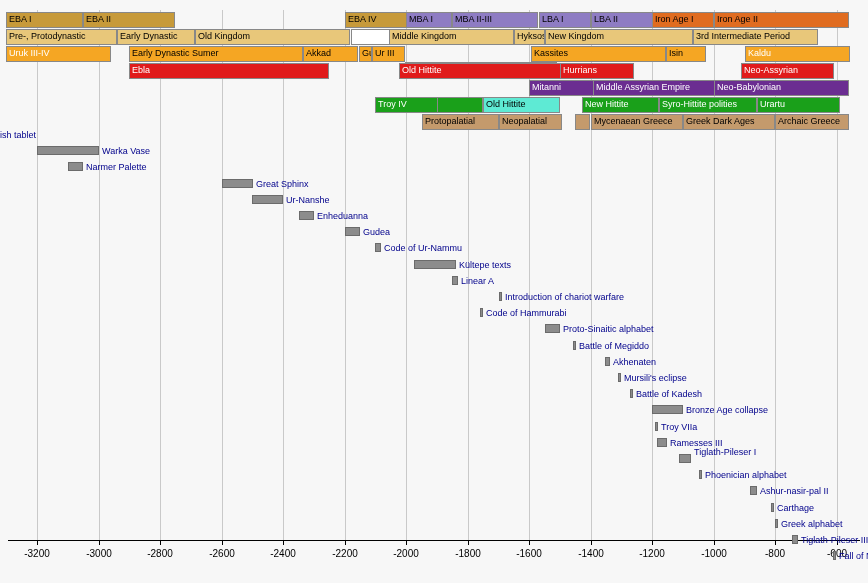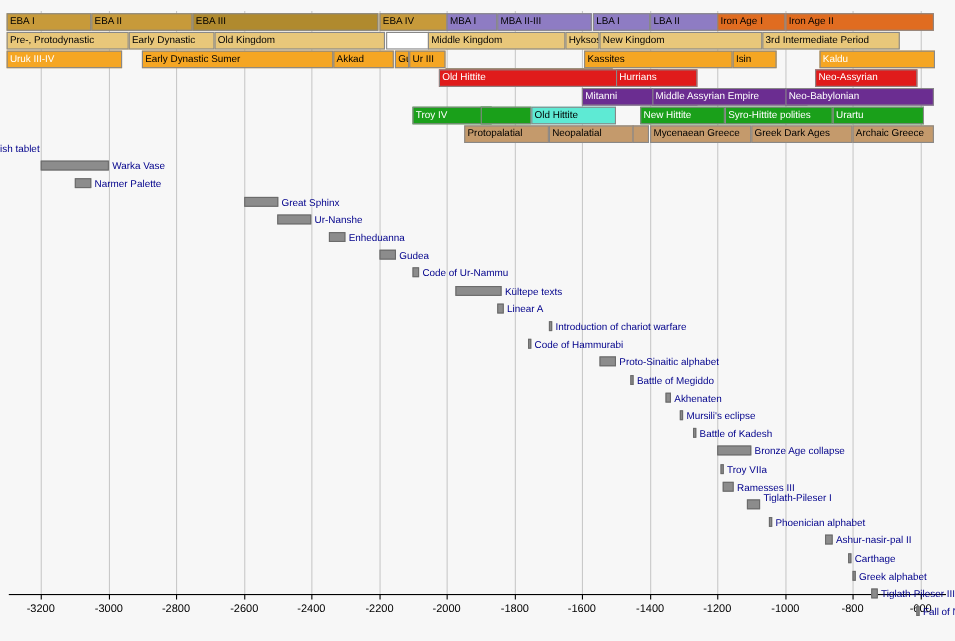--- a/index.html
+++ b/index.html
@@ -77,21 +77,20 @@
     <div class="ticklabel" style="left: 714px; top: 548px;">-1000</div>
     <div class="gridline" style="left: 775px; top: 10px; height: 530px;"></div>
     <div class="tick" style="left: 775px; top: 540px; height: 5px;"></div>
     <div class="ticklabel" style="left: 775px; top: 548px;">-800</div>
     <div class="gridline" style="left: 837px; top: 10px; height: 530px;"></div>
     <div class="tick" style="left: 837px; top: 540px; height: 5px;"></div>
     <div class="ticklabel" style="left: 837px; top: 548px;">-600</div>
     <div class="axis" style="top: 540px; left: 8px; width: 852px;"></div>
     <div class="band" style="left: 6px; width: 77px; top: 12px; height: 16px; background: rgb(199, 154, 58); color: rgb(0, 0, 0);">EBA I</div>
     <div class="band" style="left: 83px; width: 92px; top: 12px; height: 16px; background: rgb(199, 154, 58); color: rgb(0, 0, 0);">EBA II</div>
-    <div class="band" style="left: 175px; width: 169px; top: 12px; height: 16px; background: rgb(176, 138, 46); color: rgb(0, 0, 0);">EBA III</div>
     <div class="band" style="left: 345px; width: 62px; top: 12px; height: 16px; background: rgb(199, 154, 58); color: rgb(0, 0, 0);">EBA IV</div>
     <div class="band" style="left: 406px; width: 46px; top: 12px; height: 16px; background: rgb(142, 124, 195); color: rgb(0, 0, 0);">MBA I</div>
     <div class="band" style="left: 452px; width: 86px; top: 12px; height: 16px; background: rgb(142, 124, 195); color: rgb(0, 0, 0);">MBA II-III</div>
     <div class="band" style="left: 539px; width: 52px; top: 12px; height: 16px; background: rgb(142, 124, 195); color: rgb(0, 0, 0);">LBA I</div>
     <div class="band" style="left: 591px; width: 62px; top: 12px; height: 16px; background: rgb(142, 124, 195); color: rgb(0, 0, 0);">LBA II</div>
     <div class="band" style="left: 652px; width: 62px; top: 12px; height: 16px; background: rgb(224, 108, 32); color: rgb(0, 0, 0);">Iron Age I</div>
     <div class="band" style="left: 714px; width: 135px; top: 12px; height: 16px; background: rgb(224, 108, 32); color: rgb(0, 0, 0);">Iron Age II</div>
     <div class="band" style="left: 6px; width: 111px; top: 29px; height: 16px; background: rgb(232, 199, 122); color: rgb(0, 0, 0);">Pre-, Protodynastic</div>
     <div class="band" style="left: 117px; width: 78px; top: 29px; height: 16px; background: rgb(232, 199, 122); color: rgb(0, 0, 0);">Early Dynastic</div>
     <div class="band" style="left: 195px; width: 155px; top: 29px; height: 16px; background: rgb(232, 199, 122); color: rgb(0, 0, 0);">Old Kingdom</div>
@@ -102,34 +101,35 @@
     <div class="band" style="left: 693px; width: 125px; top: 29px; height: 16px; background: rgb(232, 199, 122); color: rgb(0, 0, 0);">3rd Intermediate Period</div>
     <div class="band" style="left: 6px; width: 105px; top: 46px; height: 16px; background: rgb(245, 166, 35); color: rgb(255, 255, 255);">Uruk III-IV</div>
     <div class="band" style="left: 129px; width: 174px; top: 46px; height: 16px; background: rgb(245, 166, 35); color: rgb(0, 0, 0);">Early Dynastic Sumer</div>
     <div class="band" style="left: 303px; width: 55px; top: 46px; height: 16px; background: rgb(245, 166, 35); color: rgb(0, 0, 0);">Akkad</div>
     <div class="band" style="left: 359px; width: 13px; top: 46px; height: 16px; background: rgb(245, 166, 35); color: rgb(0, 0, 0);">Gutian</div>
     <div class="band" style="left: 372px; width: 33px; top: 46px; height: 16px; background: rgb(245, 166, 35); color: rgb(0, 0, 0);">Ur III</div>
     <div class="band" style="left: 405px; width: 152px; top: 46px; height: 16px; background: rgb(245, 166, 35); color: rgb(0, 0, 0); margin-top: 16px;">Old Babylonian</div>
     <div class="band" style="left: 531px; width: 135px; top: 46px; height: 16px; background: rgb(245, 166, 35); color: rgb(0, 0, 0);">Kassites</div>
     <div class="band" style="left: 666px; width: 40px; top: 46px; height: 16px; background: rgb(245, 166, 35); color: rgb(0, 0, 0);">Isin</div>
     <div class="band" style="left: 745px; width: 105px; top: 46px; height: 16px; background: rgb(245, 166, 35); color: rgb(255, 255, 255);">Kaldu</div>
+    <div class="band" style="left: 129px; width: 200px; top: 63px; height: 16px; background: rgb(224, 27, 27); color: rgb(255, 255, 255);">Ebla</div>
     <div class="band" style="left: 399px; width: 199px; top: 63px; height: 16px; background: rgb(224, 27, 27); color: rgb(255, 255, 255);">Old Hittite</div>
     <div class="band" style="left: 560px; width: 74px; top: 63px; height: 16px; background: rgb(224, 27, 27); color: rgb(255, 255, 255);">Hurrians</div>
     <div class="band" style="left: 741px; width: 93px; top: 63px; height: 16px; background: rgb(224, 27, 27); color: rgb(255, 255, 255);">Neo-Assyrian</div>
     <div class="band" style="left: 529px; width: 105px; top: 80px; height: 16px; background: rgb(107, 45, 145); color: rgb(255, 255, 255);">Mitanni</div>
     <div class="band" style="left: 593px; width: 141px; top: 80px; height: 16px; background: rgb(107, 45, 145); color: rgb(255, 255, 255);">Middle Assyrian Empire</div>
     <div class="band" style="left: 714px; width: 135px; top: 80px; height: 16px; background: rgb(107, 45, 145); color: rgb(255, 255, 255);">Neo-Babylonian</div>
     <div class="band" style="left: 375px; width: 72px; top: 97px; height: 16px; background: rgb(26, 160, 26); color: rgb(255, 255, 255);">Troy IV</div>
     <div class="band" style="left: 437px; width: 46px; top: 97px; height: 16px; background: rgb(26, 160, 26); color: rgb(255, 255, 255);"></div>
     <div class="band" style="left: 483px; width: 77px; top: 97px; height: 16px; background: #5eead4; color: rgb(0, 0, 0);">Old Hittite</div>
     <div class="band" style="left: 582px; width: 77px; top: 97px; height: 16px; background: rgb(26, 160, 26); color: rgb(255, 255, 255);">New Hittite</div>
     <div class="band" style="left: 659px; width: 98px; top: 97px; height: 16px; background: rgb(26, 160, 26); color: rgb(255, 255, 255);">Syro-Hittite polities</div>
     <div class="band" style="left: 757px; width: 83px; top: 97px; height: 16px; background: rgb(26, 160, 26); color: rgb(255, 255, 255);">Urartu</div>
     <div class="band" style="left: 422px; width: 77px; top: 114px; height: 16px; background: rgb(196, 154, 108); color: rgb(0, 0, 0);">Protopalatial</div>
-    <div class="band" style="left: 499px; width: 77px; top: 114px; height: 16px; background: rgb(196, 154, 108); color: rgb(0, 0, 0);">Neopalatial</div>
+    <div class="band" style="left: 499px; width: 63px; top: 114px; height: 16px; background: rgb(196, 154, 108); color: rgb(0, 0, 0);">Neopalatial</div>
     <div class="band" style="left: 575px; width: 15px; top: 114px; height: 16px; background: rgb(196, 154, 108); color: rgb(0, 0, 0);"></div>
     <div class="band" style="left: 591px; width: 92px; top: 114px; height: 16px; background: rgb(196, 154, 108); color: rgb(0, 0, 0);">Mycenaean Greece</div>
     <div class="band" style="left: 683px; width: 92px; top: 114px; height: 16px; background: rgb(196, 154, 108); color: rgb(0, 0, 0);">Greek Dark Ages</div>
     <div class="band" style="left: 775px; width: 74px; top: 114px; height: 16px; background: rgb(196, 154, 108); color: rgb(0, 0, 0);">Archaic Greece</div>
     <div class="elabel" style="left: -6px; top: 131px;">Kish tablet</div>
     <div class="ebar" style="left: 37px; width: 62px; top: 146px;"></div>
     <div class="elabel" style="left: 102px; top: 147px;">Warka Vase</div>
     <div class="ebar" style="left: 68px; width: 15px; top: 162px;"></div>
     <div class="elabel" style="left: 86px; top: 163px;">Narmer Palette</div>
     <div class="ebar" style="left: 222px; width: 31px; top: 179px;"></div>

